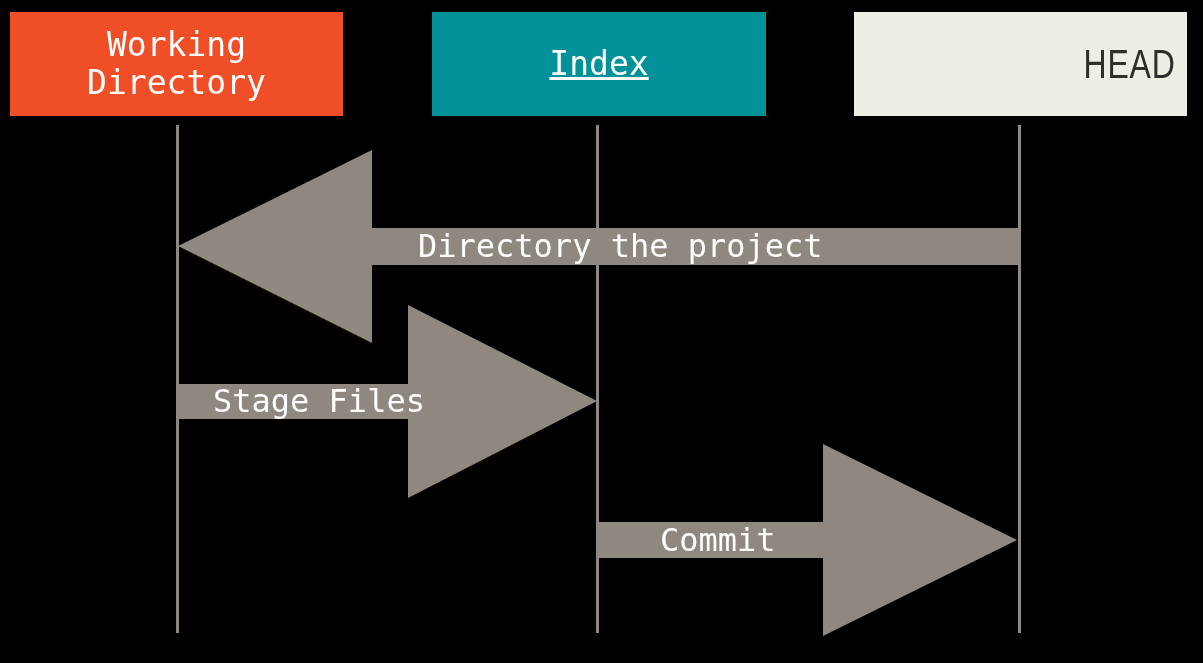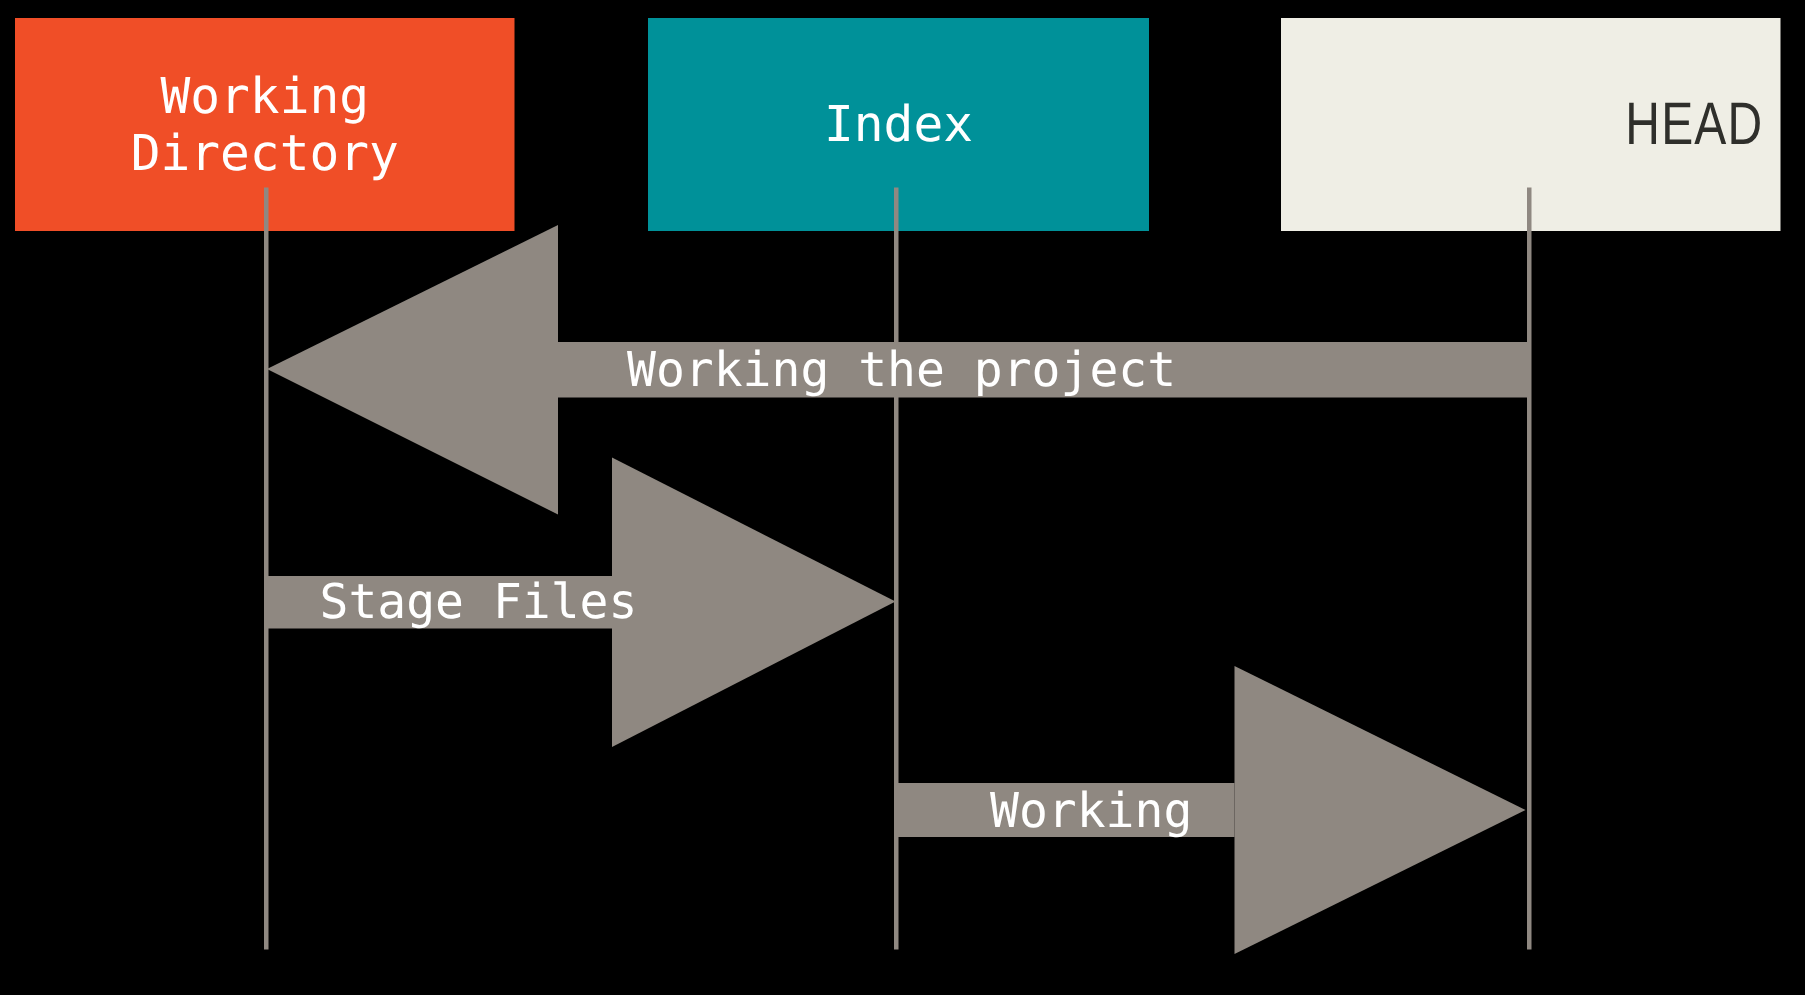--- a/index.html
+++ b/index.html
@@ -15,28 +15,28 @@
   html,body{margin:0;padding:0;background:var(--background);}
   .stage{
     position:relative;
     width:1203px;height:663px;
     background:var(--background);
     overflow:hidden;
     font-family:"DejaVu Sans Mono","Liberation Mono",monospace;
   }
   
   .box{
-    position:absolute;top:12px;height:142px;width:333px;
+    position:absolute;top:12px;height:104px;width:333px;
     display:flex;align-items:center;justify-content:center;
     text-align:center;
     font-size:33px;line-height:38px;
     color:var(--label-text);
   }
   .box-working{left:10px;background:var(--box-working);}
-  .box-index{left:432px;width:334px;background:var(--box-index);}
+  .box-index{left:432px;width:334px;background:var(--box-index);text-decoration:underline;}
   .box-head{left:854px;background:var(--box-head);justify-content:flex-end;}
   .box-working .box-label{max-width:240px;}
   .box-head .box-label{
     font-family:"Liberation Sans","DejaVu Sans",sans-serif;
     font-size:40px;color:var(--head-text);
     transform:scaleX(0.8);transform-origin:center;
     letter-spacing:1px;
   }
   
   .lifeline{
@@ -96,23 +96,23 @@
   <div class="box box-head">
     <span class="box-label">HEAD</span>
   </div>
 
   <div class="lifeline lifeline-working"></div>
   <div class="lifeline lifeline-index"></div>
   <div class="lifeline lifeline-head"></div>
 
   <div class="shaft shaft-checkout"></div>
   <div class="tri head-checkout"></div>
-  <div class="arrow-label label-checkout">Working the project</div>
+  <div class="arrow-label label-checkout">Directory the project</div>
 
   <div class="shaft shaft-stage"></div>
   <div class="tri head-stage"></div>
   <div class="arrow-label label-stage">Stage Files</div>
 
   <div class="shaft shaft-commit"></div>
   <div class="tri head-commit"></div>
-  <div class="arrow-label label-commit">Working</div>
+  <div class="arrow-label label-commit">Commit</div>
 
 </div>
 
 </body></html>

